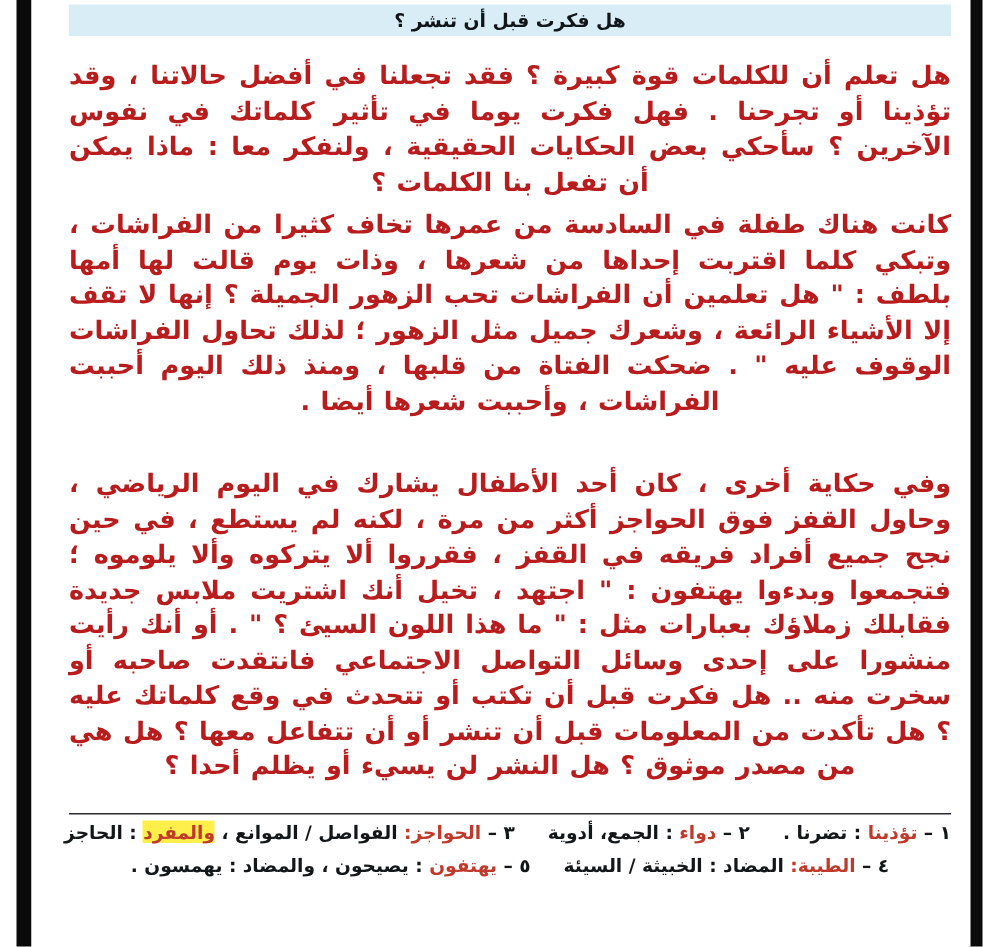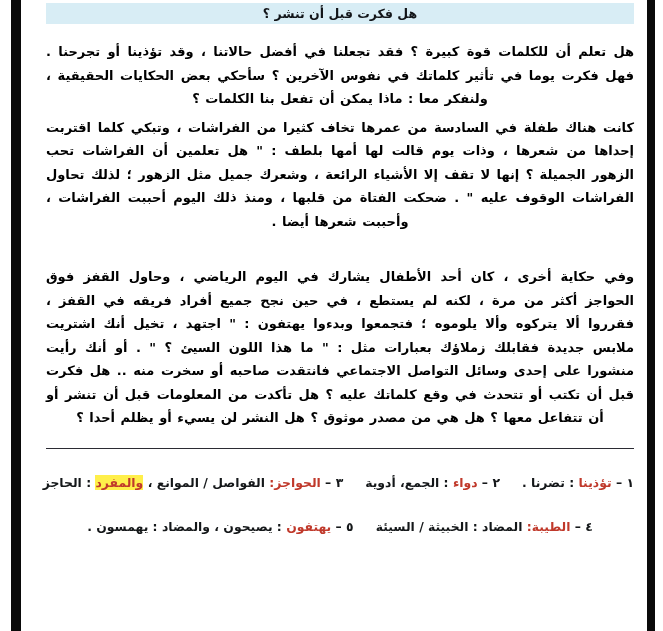--- a/index.html
+++ b/index.html
@@ -54,23 +54,23 @@
     font-size: 12.5px;
     line-height: 21px;
     height: 21px;
     letter-spacing: 0;
   }
   .bar-top    { margin-top: 3px; }
   .bar-vocab  { margin-top: 12px; }
 
   
   .para {
-    font-size: 13px;
+    font-size: 17px;
     line-height: 23.5px;
-    color: #000000;
+    color: #b91c1c;
     font-weight: bold;
     text-align: justify;
     text-align-last: center;
     margin: 0;
     padding: 0;
     word-spacing: 1px;
   }
   .para.p1 { margin-top: 16px; }
   .para.p2 { margin-top: 5px; }
   .para.p3 { margin-top: 32px; }
@@ -85,21 +85,21 @@
     width: 100%;
   }
 
   
   .vocab-line {
     font-size: 12.4px;
     line-height: 21px;
     color: #141719;
     font-weight: bold;
     text-align: center;
-    margin-top: 23px;
+    margin-top: 1px;
     white-space: nowrap;
   }
   .vocab-line .gap { display: inline-block; width: 22px; }
   .term {
     color: #c0392b;
   }
   .term.hl {
     background: #ffef4a;
   }
   .num { color: #141719; }

